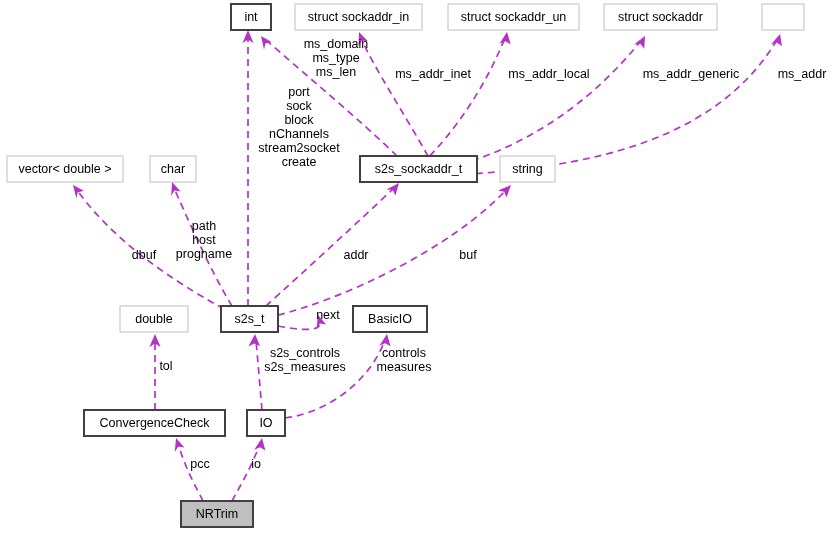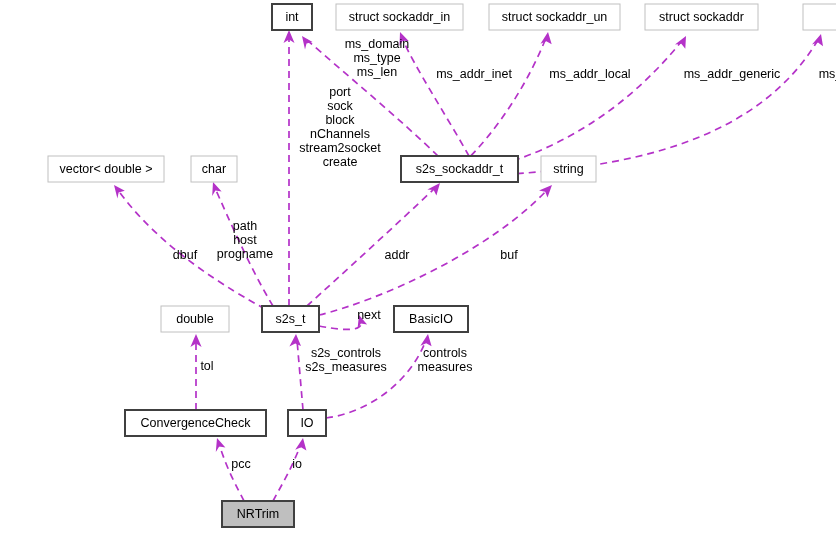--- a/index.html
+++ b/index.html
@@ -1,18 +1,18 @@
 <!DOCTYPE html>
 <html><head>
 <meta charset="utf-8">
 <style>
   html,body{margin:0;padding:0;background:#ffffff;}
   body{width:836px;height:533px;overflow:hidden;
        font-family:"Liberation Sans","DejaVu Sans",sans-serif;}
-  #diagram-root{position:relative;width:696px;height:533px;margin-left:41px;}
+  #diagram-root{position:relative;width:696px;height:533px;}
   svg#collab-graph{display:block;width:836px;height:533px;}
   .node-box{stroke-width:1;}
   .node-box.ext{fill:#ffffff;stroke:#c0c0c0;stroke-width:1;}
   .node-box.proj{fill:#ffffff;stroke:#404040;stroke-width:2;}
   .node-box.focus{fill:#bfbfbf;stroke:#404040;stroke-width:2;}
   .node-label{font-size:12.5px;fill:#000000;text-anchor:middle;
               dominant-baseline:middle;font-family:"Liberation Sans","DejaVu Sans",sans-serif;}
   .edge{fill:none;stroke:#b432c8;stroke-width:1.7;stroke-dasharray:7,5;}
   .arrowhead{fill:#b432c8;stroke:none;}
   .edge-label{font-size:12.5px;fill:#000000;text-anchor:middle;

